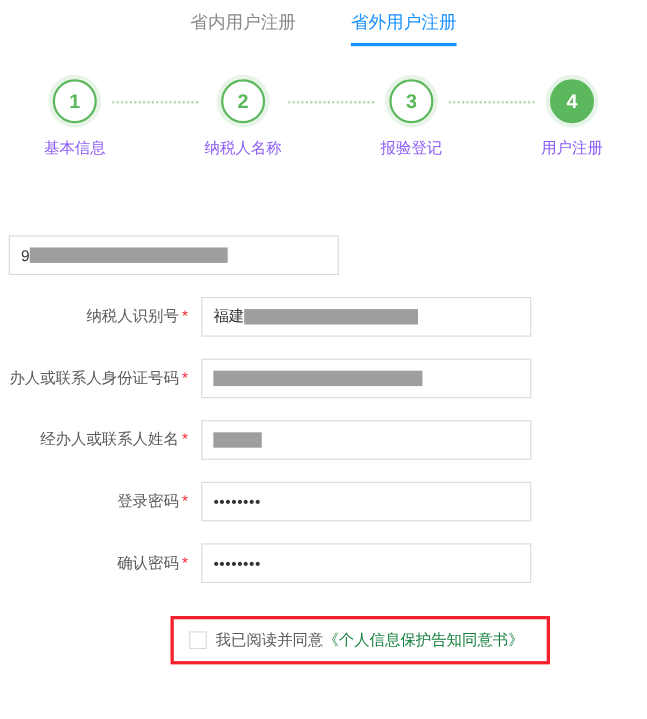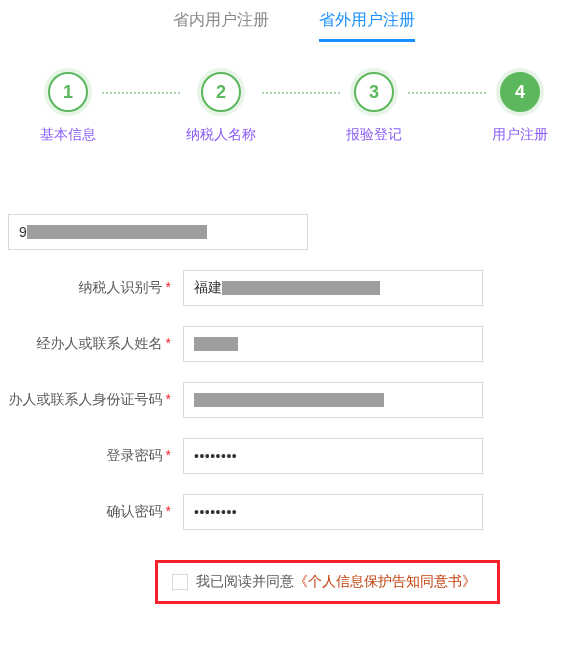--- a/index.html
+++ b/index.html
@@ -125,21 +125,21 @@
       height: 16px;
       border: 1px solid #d9d9d9;
       background: #fff;
       flex-shrink: 0;
     }
     .consent-text {
       font-size: 14px;
       color: #5a5a5a;
     }
     .consent-link {
-      color: #c2410c;
+      color: #15803d;
       cursor: pointer;
     }
     .masked-field{
       display:flex;
       align-items:center;
       width: 300px;
       height: 36px;
       border: 1px solid #d9d9d9;
       padding: 0 10px;
       margin-left: 8px;
@@ -191,33 +191,33 @@
       <span>纳税人识别号</span><span class="required">*</span>
     </div>
     <div class="masked-field">
       <span>福建</span>
         <span class="redacted" style="width:158px"></span>
     </div>
   </div>
 
   <div class="form-row">
     <div class="form-label">
+      <span>办人或联系人身份证号码</span><span class="required">*</span>
+    </div>
+    <div class="masked-field">
+      <span class="redacted" style="width:190px"></span>
+    </div>
+  </div>
+
+  <div class="form-row">
+    <div class="form-label">
       <span>经办人或联系人姓名</span><span class="required">*</span>
     </div>
     <div class="masked-field">
       <span class="redacted" style="width:44px"></span>
-    </div>
-  </div>
-
-  <div class="form-row">
-    <div class="form-label">
-      <span>办人或联系人身份证号码</span><span class="required">*</span>
-    </div>
-    <div class="masked-field">
-      <span class="redacted" style="width:190px"></span>
     </div>
   </div>
 
   <div class="form-row">
     <div class="form-label">
       <span>登录密码</span><span class="required">*</span>
     </div>
     <input class="form-input" type="text" value="••••••••" style="">
   </div>
 

